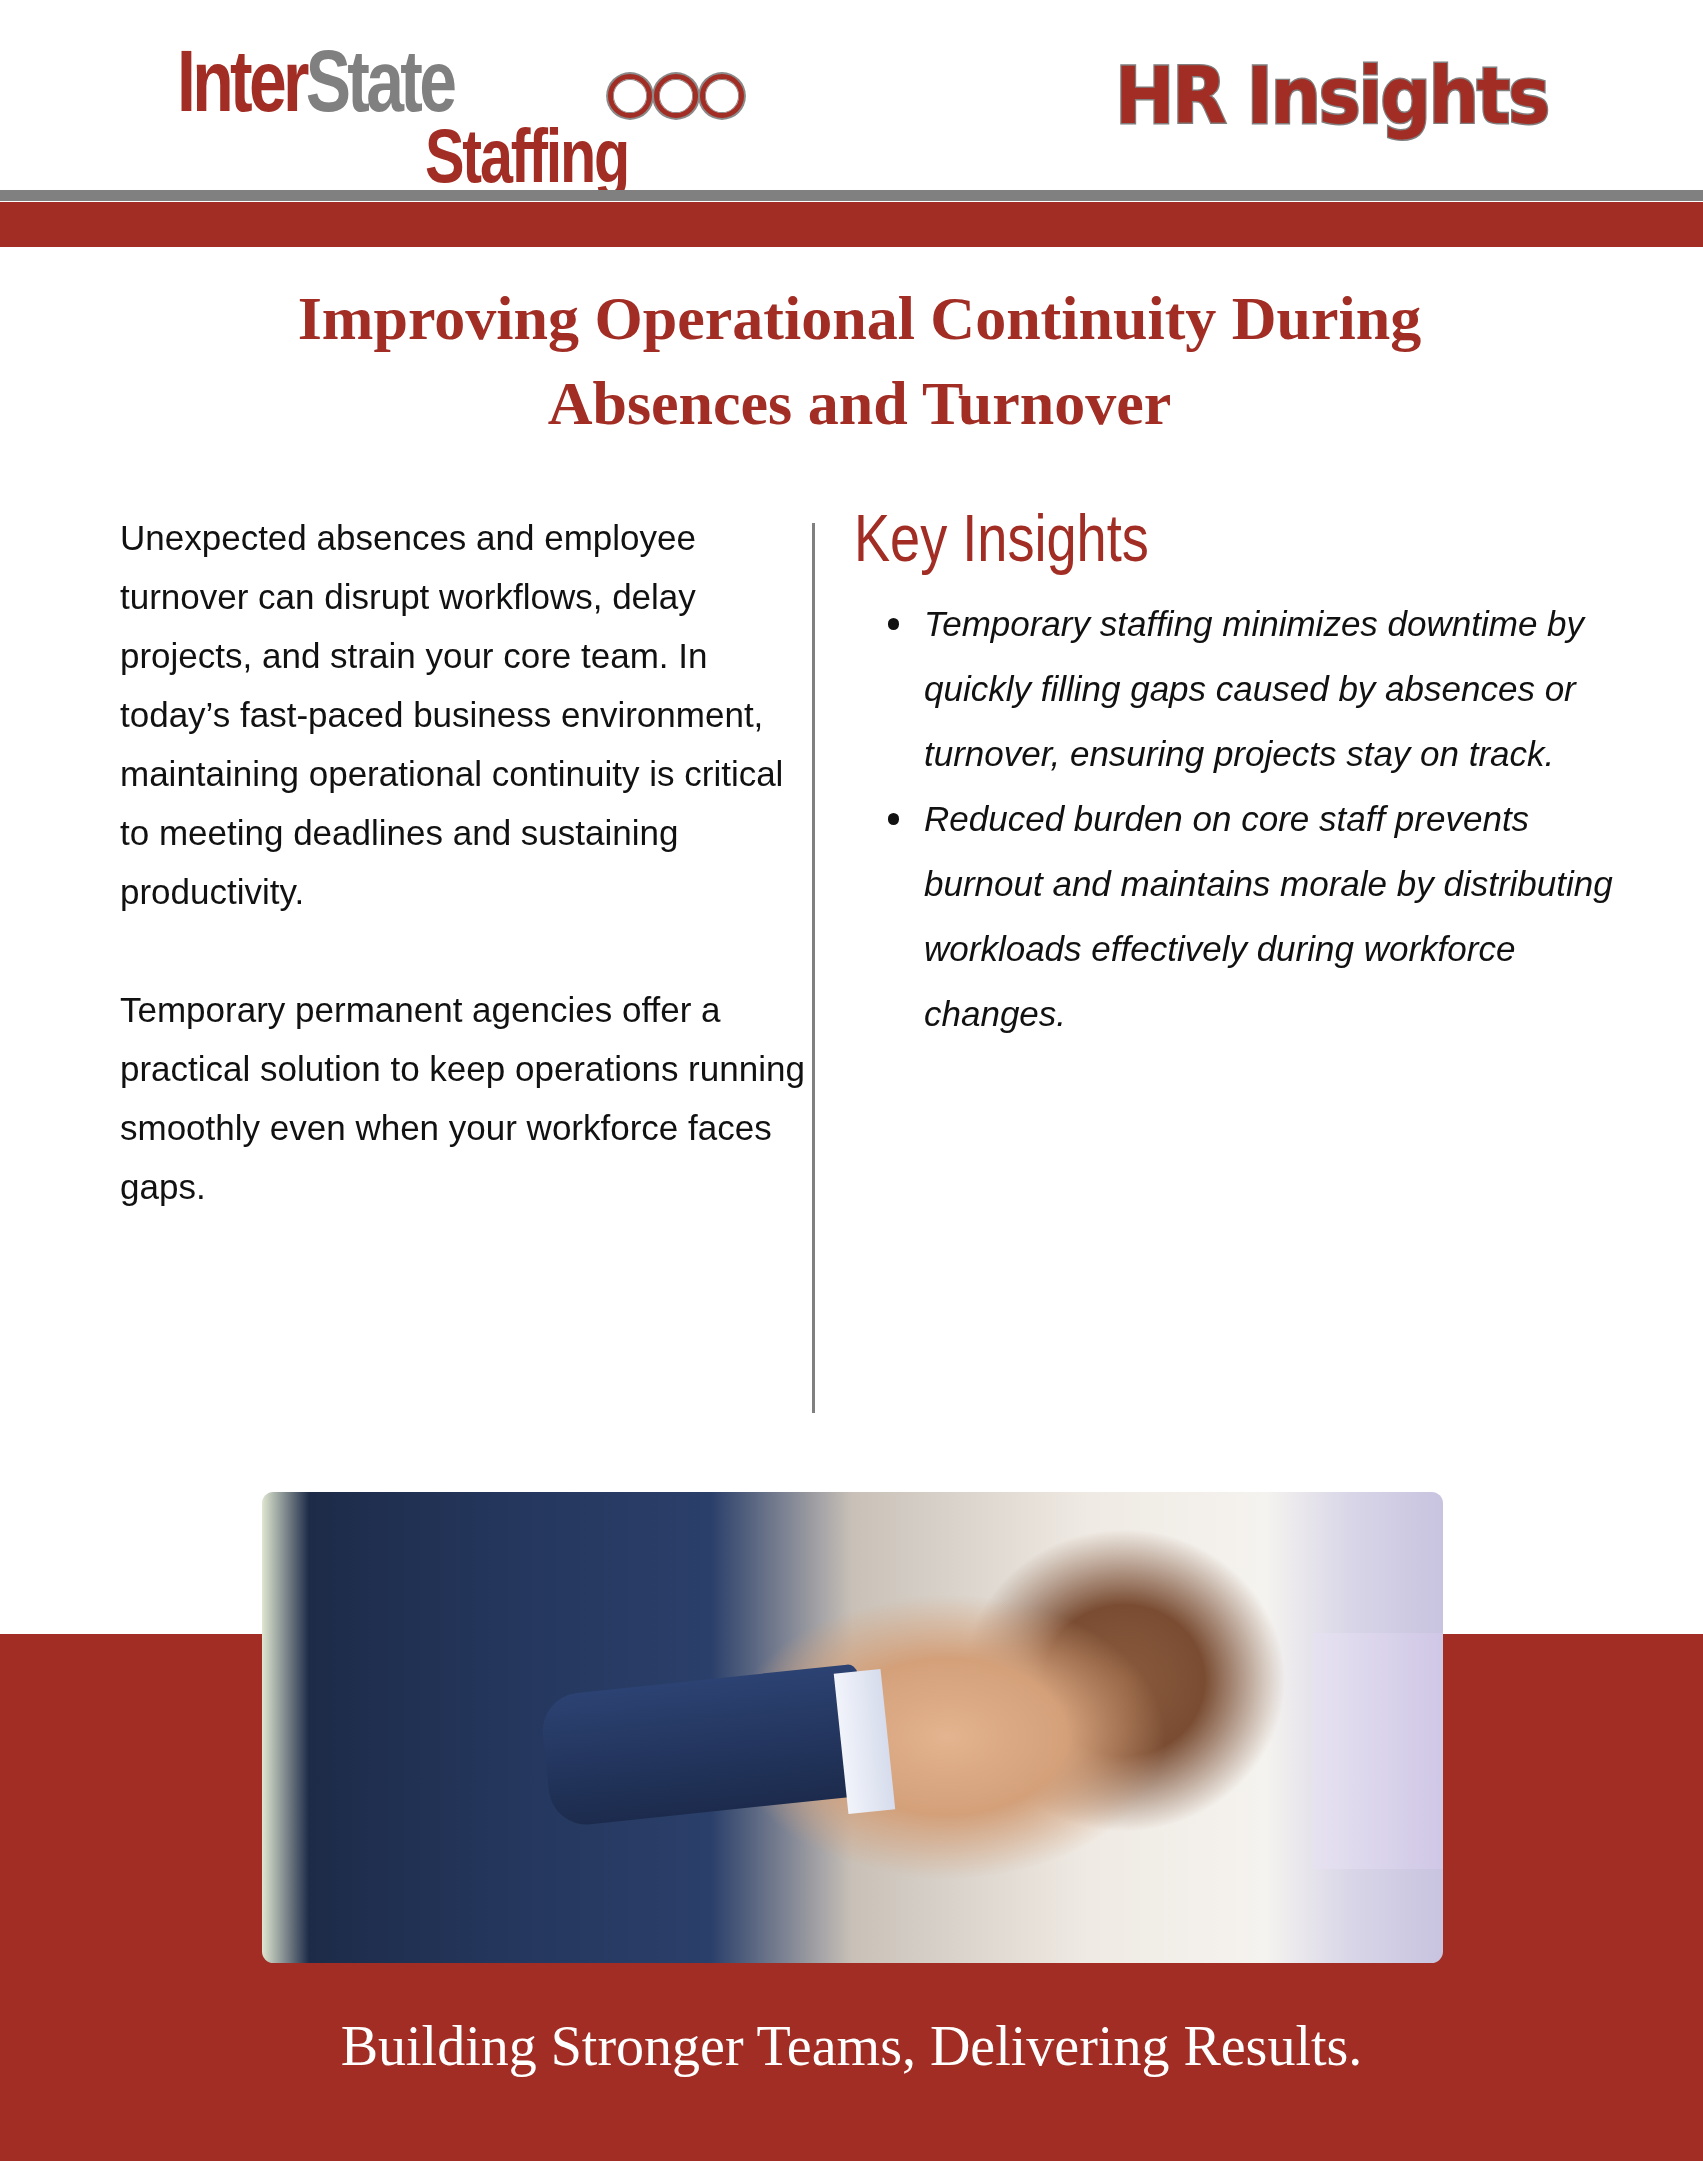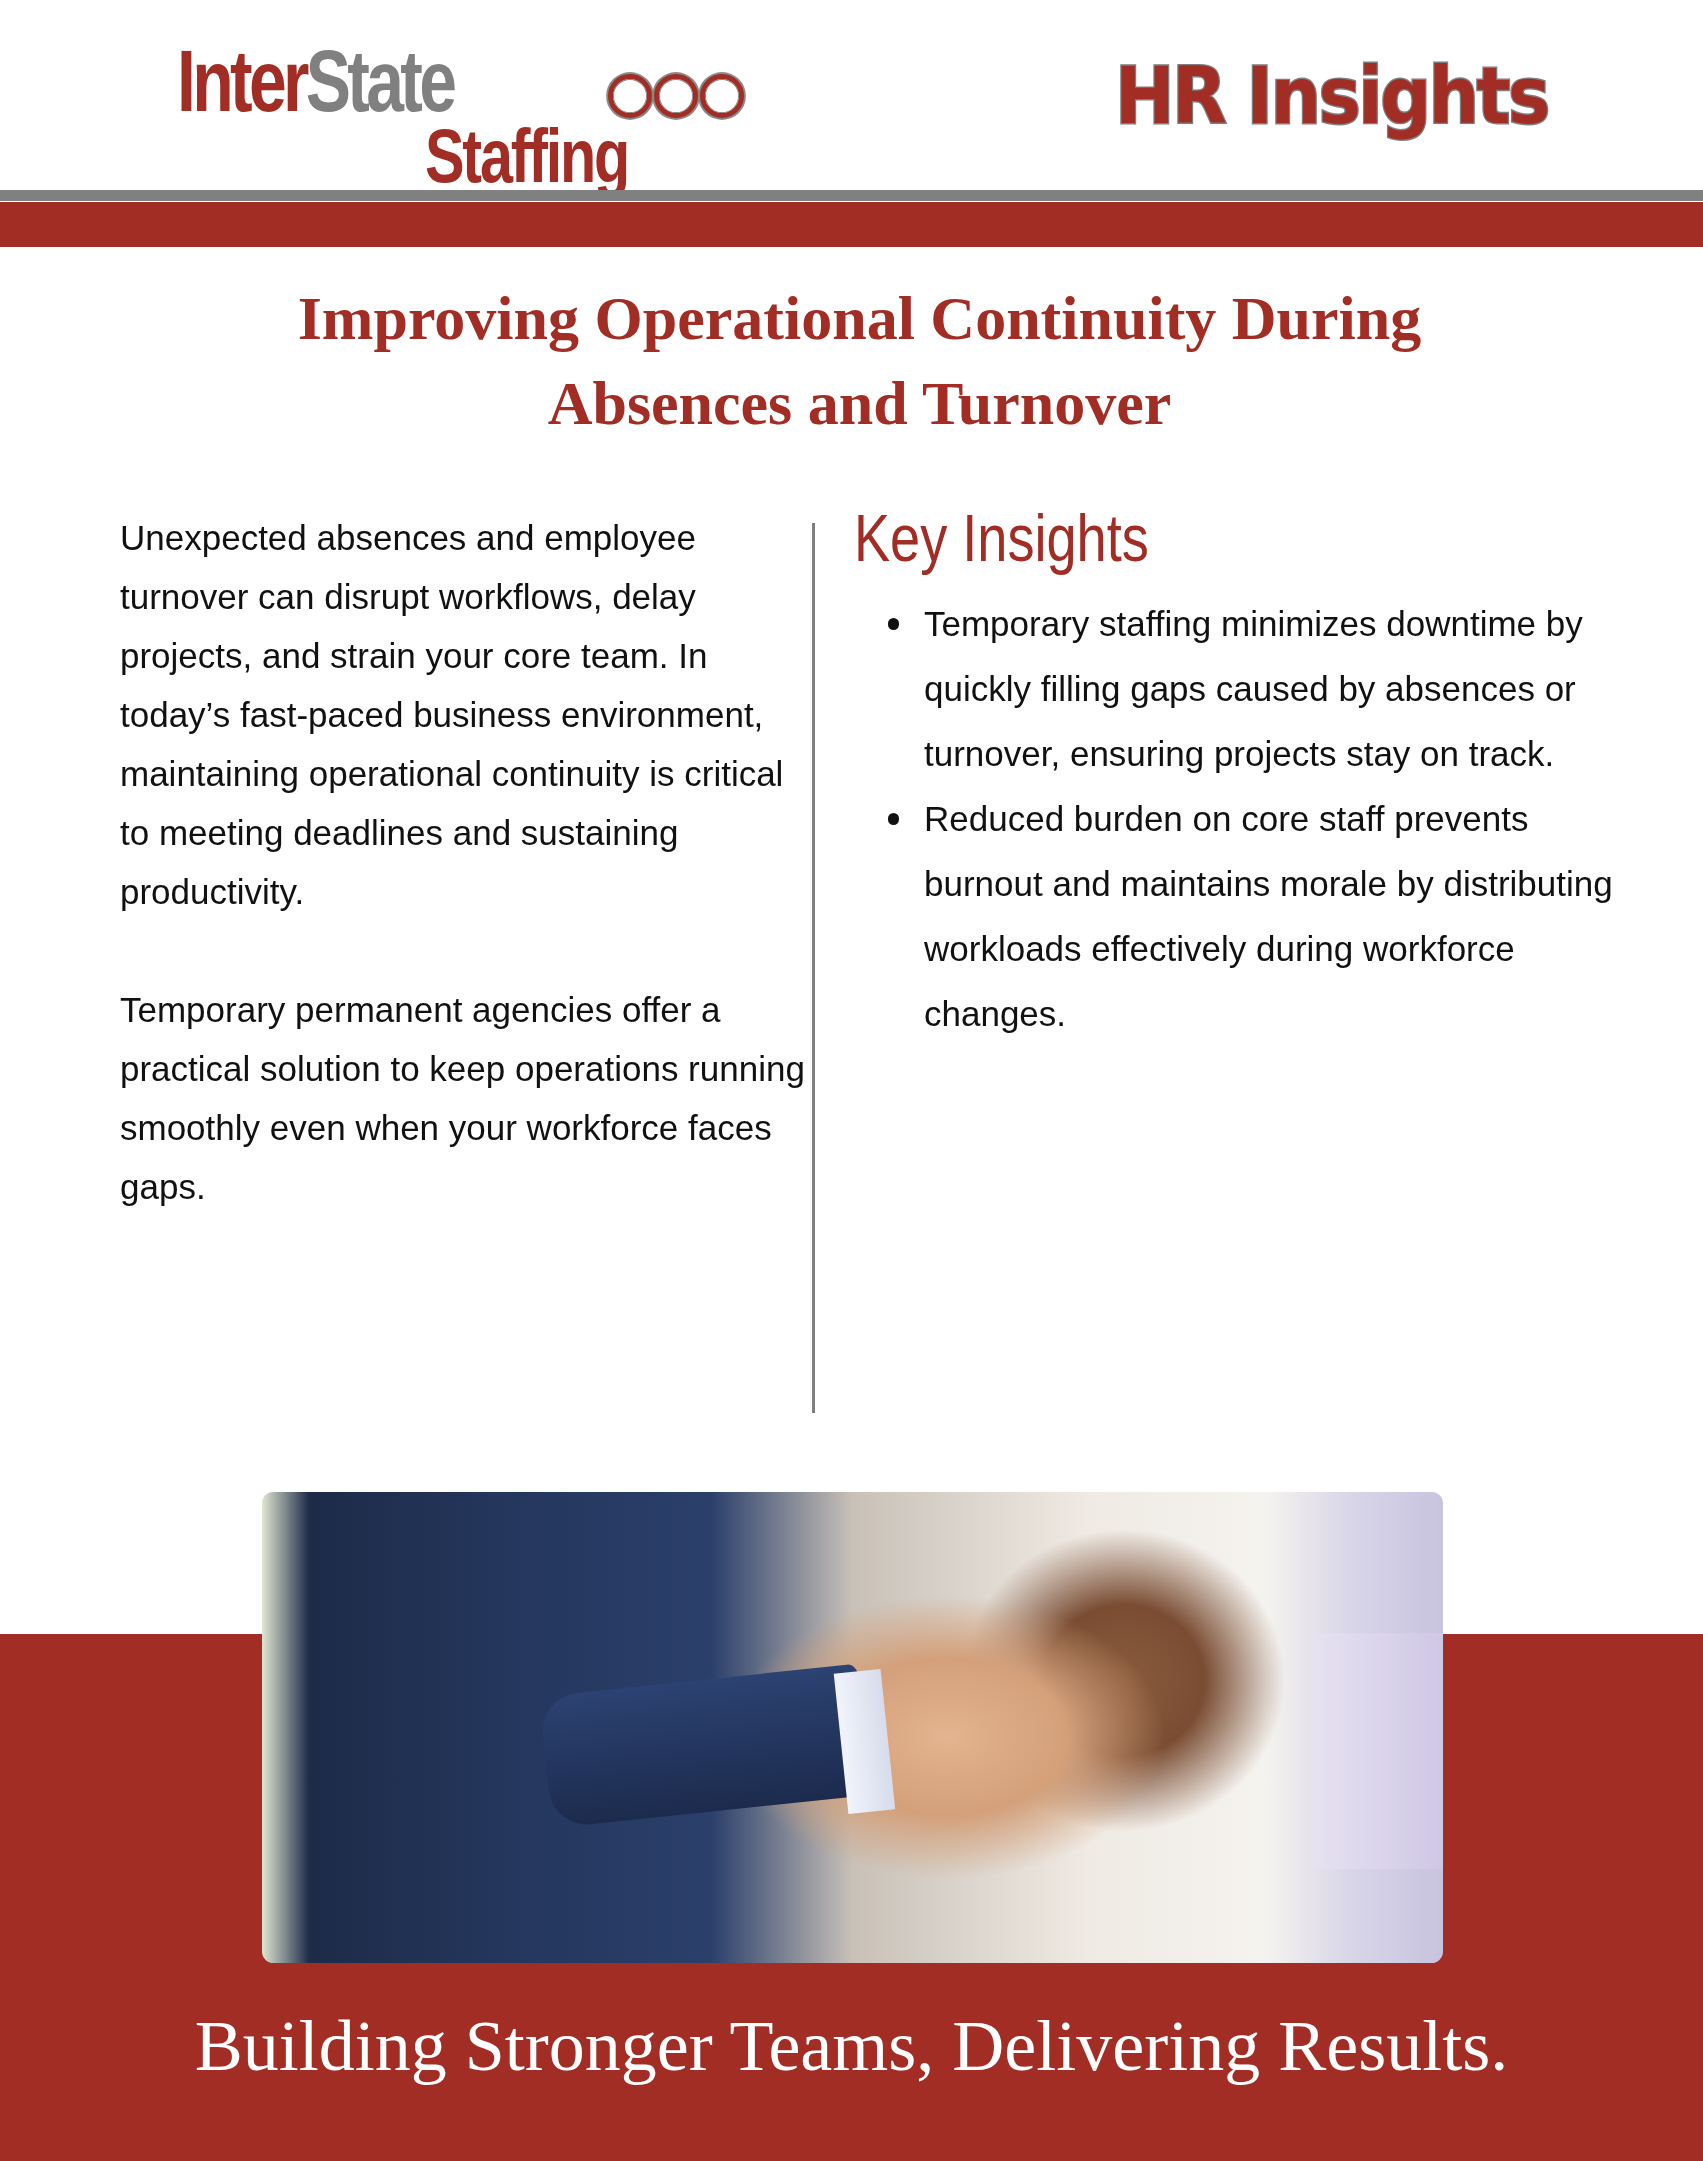--- a/index.html
+++ b/index.html
@@ -48,21 +48,21 @@
   .left-col p + p { margin-top: 59px; }
 
   .divider { left: 812px; top: 523px; width: 2.8px; height: 890px; background: #808080; }
 
   
   .key-title { left: 854px; top: 497px; white-space: nowrap;
     font-family: "Liberation Sans", sans-serif; color: #a12d24;
     font-size: 66px; line-height: 83px; transform: scaleX(0.82); transform-origin: left top; }
   .bullets { left: 880px; top: 591px; width: 757px; margin: 0; padding: 0; list-style: none;
     font-family: "Liberation Sans", sans-serif; color: #111;
-    font-size: 35px; line-height: 65px; }
+    font-size: 35px; line-height: 65px; font-style: italic; }
   .bullets li { position: relative; padding-left: 44px; }
   .bullet-dot { position: absolute; left: 7.6px; top: 27.4px; width: 11.4px; height: 11.4px;
     border-radius: 50%; background: #111; }
 
   
   .footer-red { left: 0; top: 1634px; width: 1703px; height: 527px; background: #a12d24; }
   .photo { left: 262px; top: 1492px; width: 1181px; height: 471px; border-radius: 11.4px;
     overflow: hidden;
     background:
       radial-gradient(ellipse 218px 142px at 58% 52%, #e3b48f 0%, #d3a07a 55%, rgba(211,160,122,0) 100%),
@@ -70,21 +70,21 @@
       linear-gradient(90deg, #dfe6d0 0%, #1d2b48 4%, #24365c 20%, #2a3f6a 38%, #c9c1b8 50%, #efeae3 70%, #f5f3ef 85%, #d9d6e8 92%, #c8c3df 100%);
   }
   .photo-sleeve { position: absolute; left: 24%; top: 40%; width: 27%; height: 28%;
     background: linear-gradient(180deg, #2c4272, #1c2b4d); border-radius: 38px 9.5px 9.5px 38px; transform: rotate(-6deg); }
   .photo-cuff { position: absolute; left: 49%; top: 38%; width: 4%; height: 30%;
     background: linear-gradient(90deg, #f2f4fb, #d6dcec); transform: rotate(-6deg); }
   .photo-shirt { position: absolute; right: 0; top: 30%; width: 11%; height: 50%;
     background: linear-gradient(90deg, #e7e2f1, #cfc7e6); }
   .slogan { left: 0; top: 1999px; width: 1703px; text-align: center;
     font-family: "Liberation Serif", "DejaVu Serif", serif; color: #ffffff;
-    font-size: 72px; line-height: 95px; }
+    font-size: 56px; line-height: 95px; }
 </style>
 </head>
 <body>
 
 <div class="abs logo">
   <div class="logo-top">
     <span class="logo-inter">Inter</span><span class="logo-state">State</span>
   </div>
   <div class="logo-rings">
     <div class="ring"></div>

